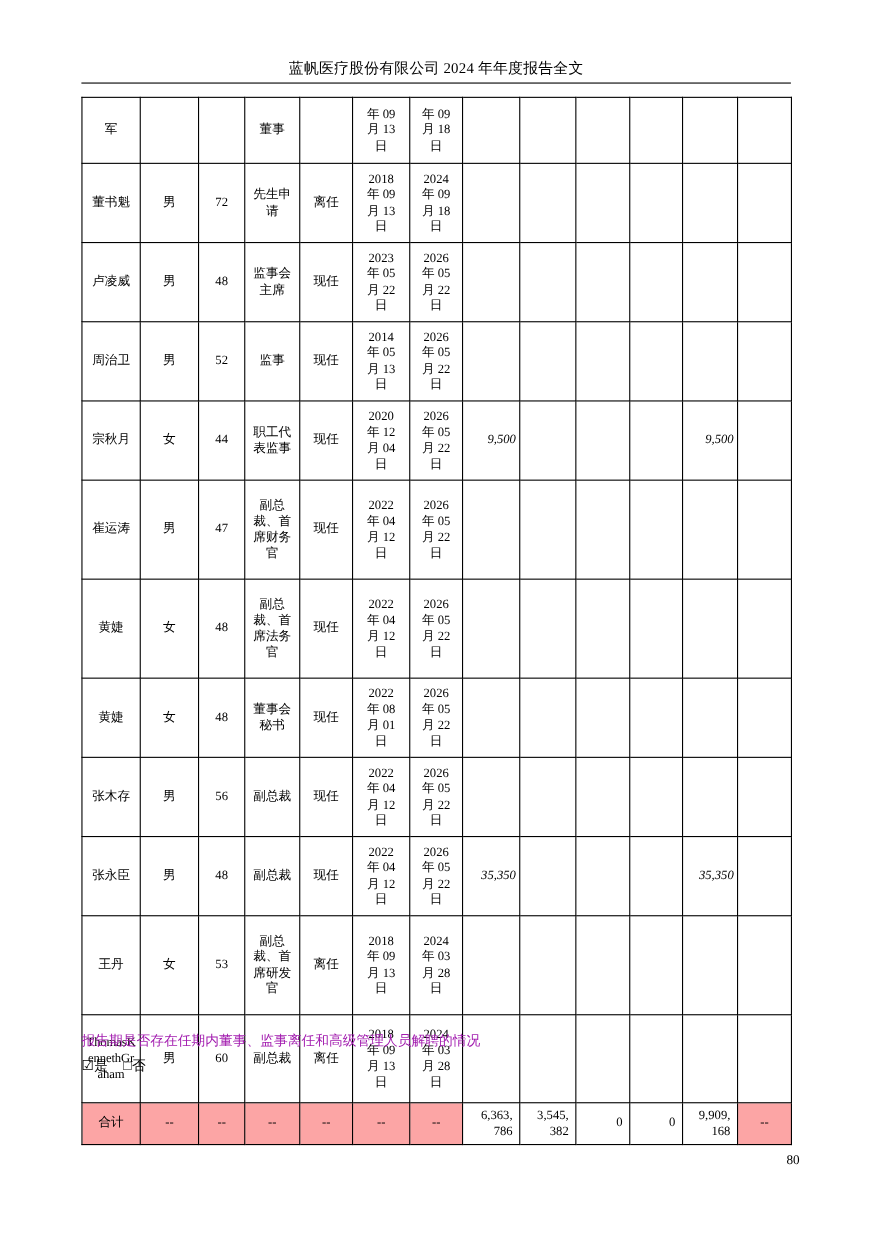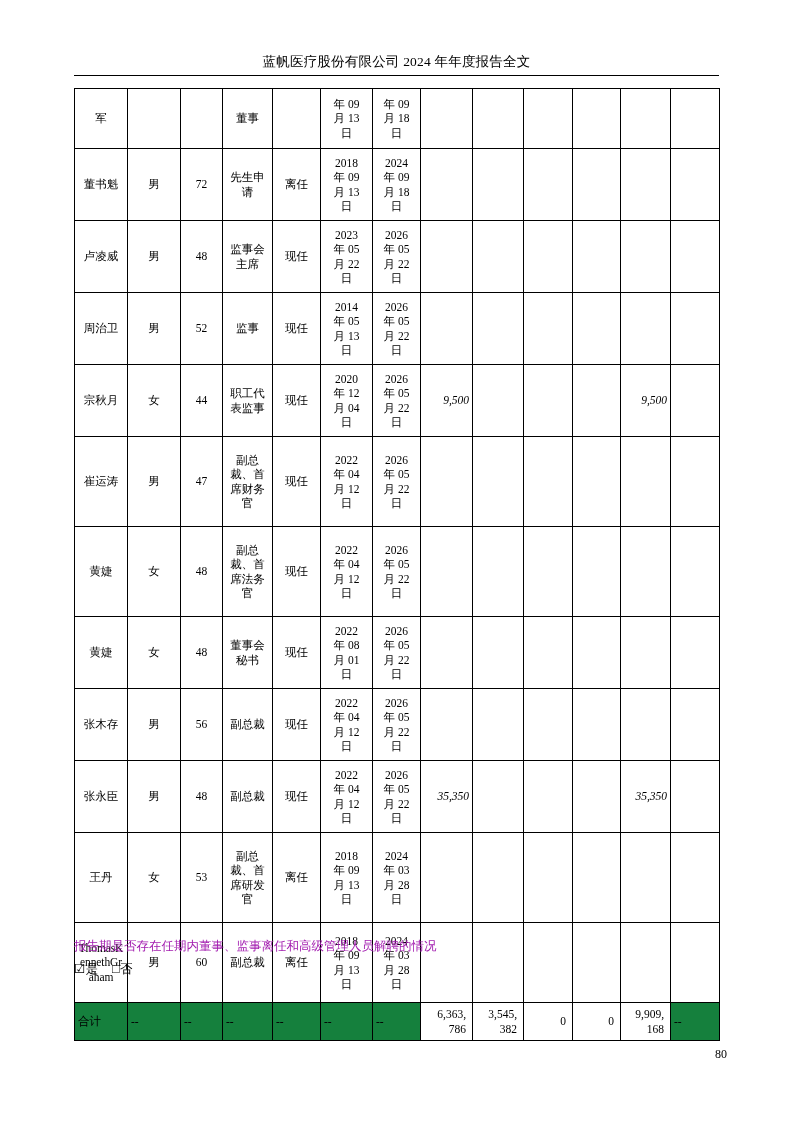--- a/index.html
+++ b/index.html
@@ -68,22 +68,22 @@
   td.c-name      { text-align: center; }
   td.c-sex       { text-align: center; }
   td.c-age       { text-align: center;  padding-right: 7px; }
   td.c-post      { text-align: center; }
   td.c-status    { text-align: center; }
   td.c-date      { text-align: center; font-size: 11px; line-height: 14px; }
   td.c-num       { text-align: right;  padding-right: 6px; font-size: 11.5px; line-height: 14.5px; font-style: italic;}
   td.c-blank     { }
 
   tr.total-row td {
-    background: #15803d;
-    text-align: left;
+    background: #fca5a5;
+    text-align: center;
     font-size: 11.5px;
   }
   tr.total-row td.white-cell {
     background: #ffffff;
     text-align: right;
     padding-right: 6px;
   }
   .name-latin {
     font-size: 10.5px;
     line-height: 13px;

